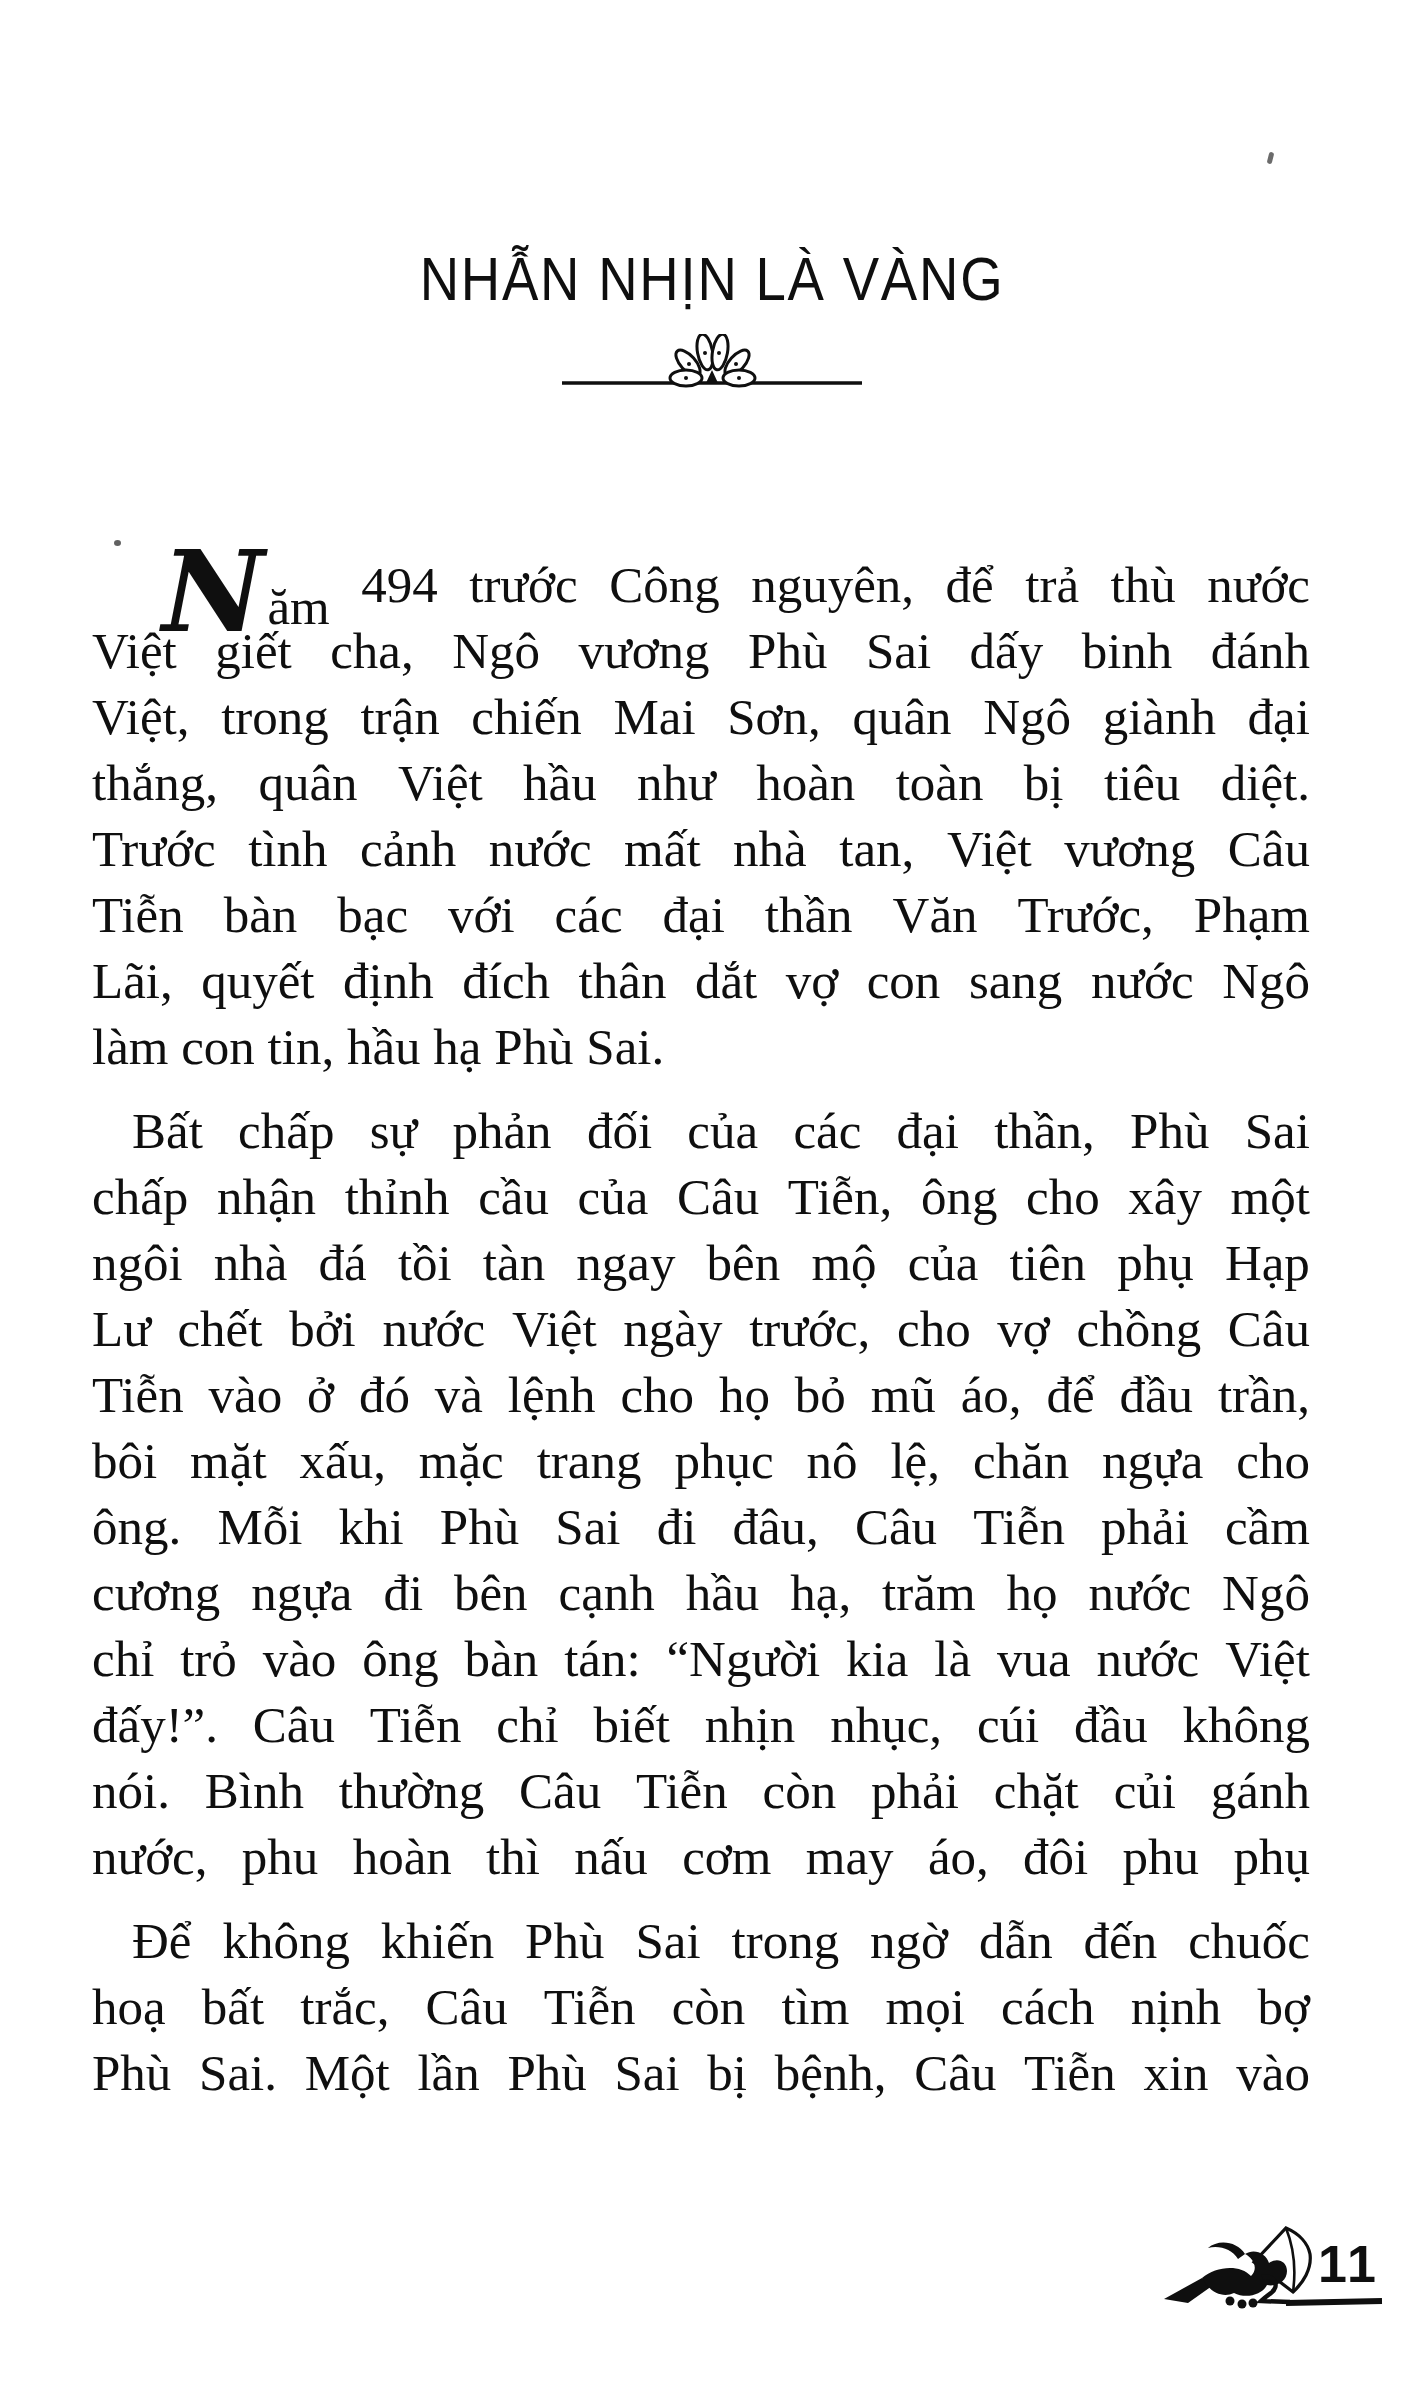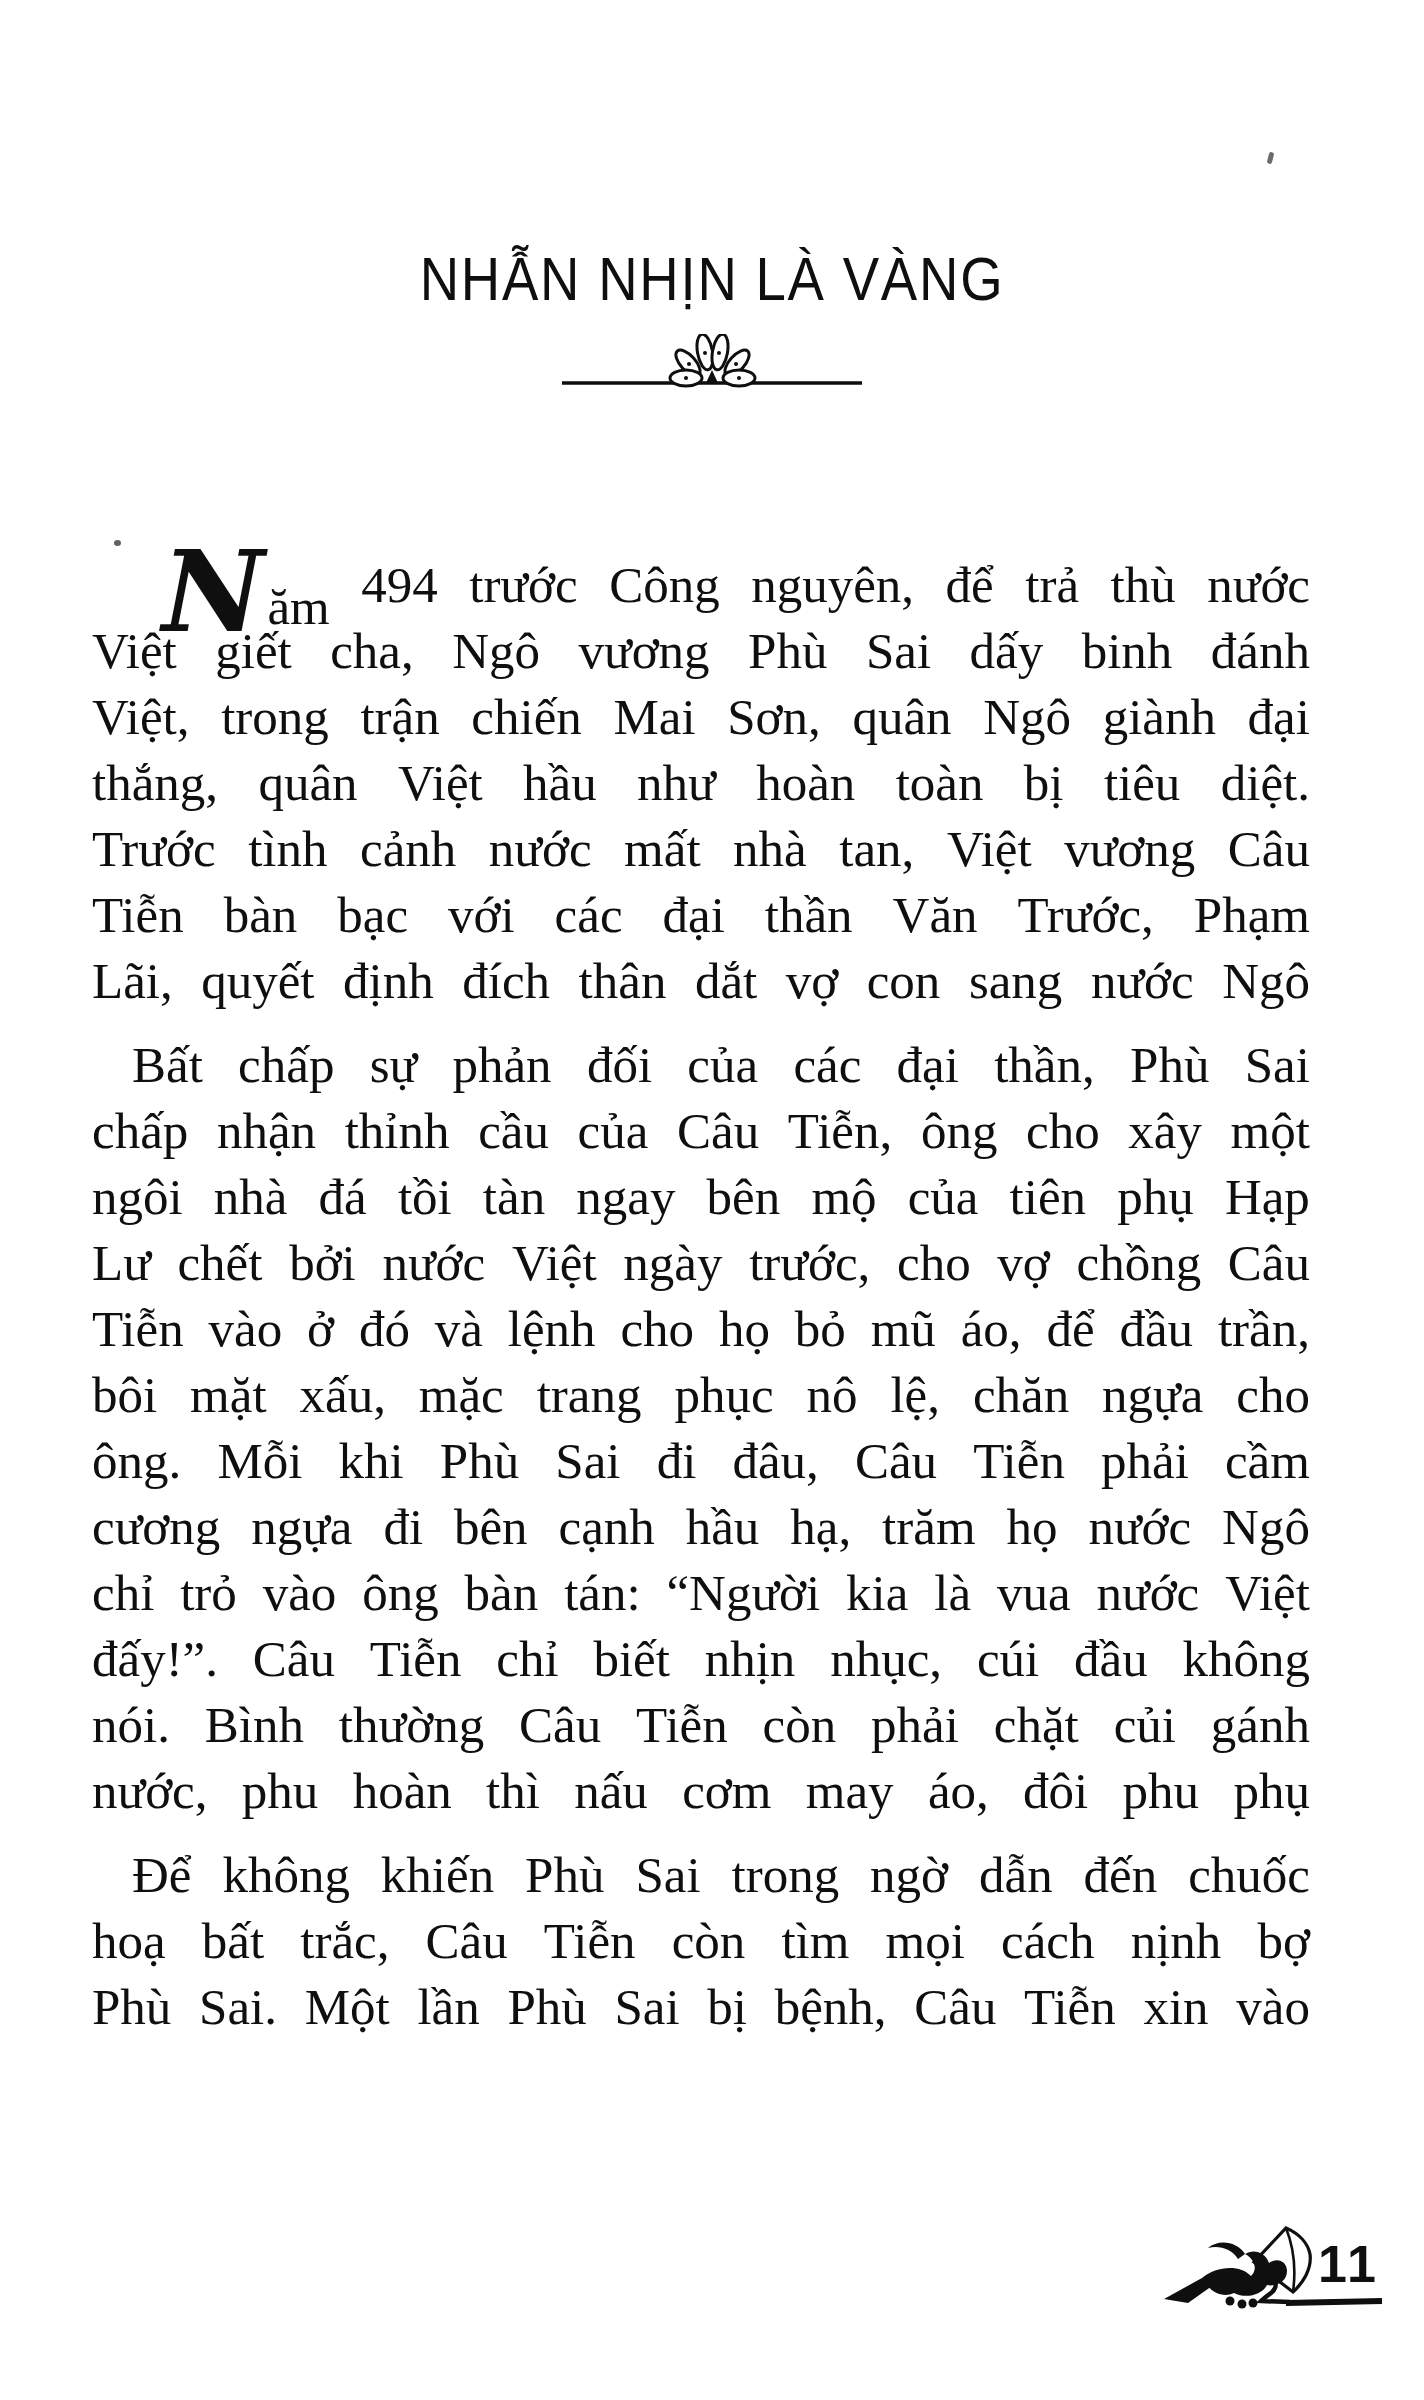--- a/index.html
+++ b/index.html
@@ -187,20 +187,21 @@
           <span class="word">định</span>
           <span class="word">đích</span>
           <span class="word">thân</span>
           <span class="word">dắt</span>
           <span class="word">vợ</span>
           <span class="word">con</span>
           <span class="word">sang</span>
           <span class="word">nước</span>
           <span class="word">Ngô</span>
         </div>
+        <div class="line nojust">làm con tin, hầu hạ Phù Sai.</div>
       </div>
       <div class="paragraph">
         <div class="line" style="padding-left: 40px;">
           <span class="word">Bất</span>
           <span class="word">chấp</span>
           <span class="word">sự</span>
           <span class="word">phản</span>
           <span class="word">đối</span>
           <span class="word">của</span>
           <span class="word">các</span>

